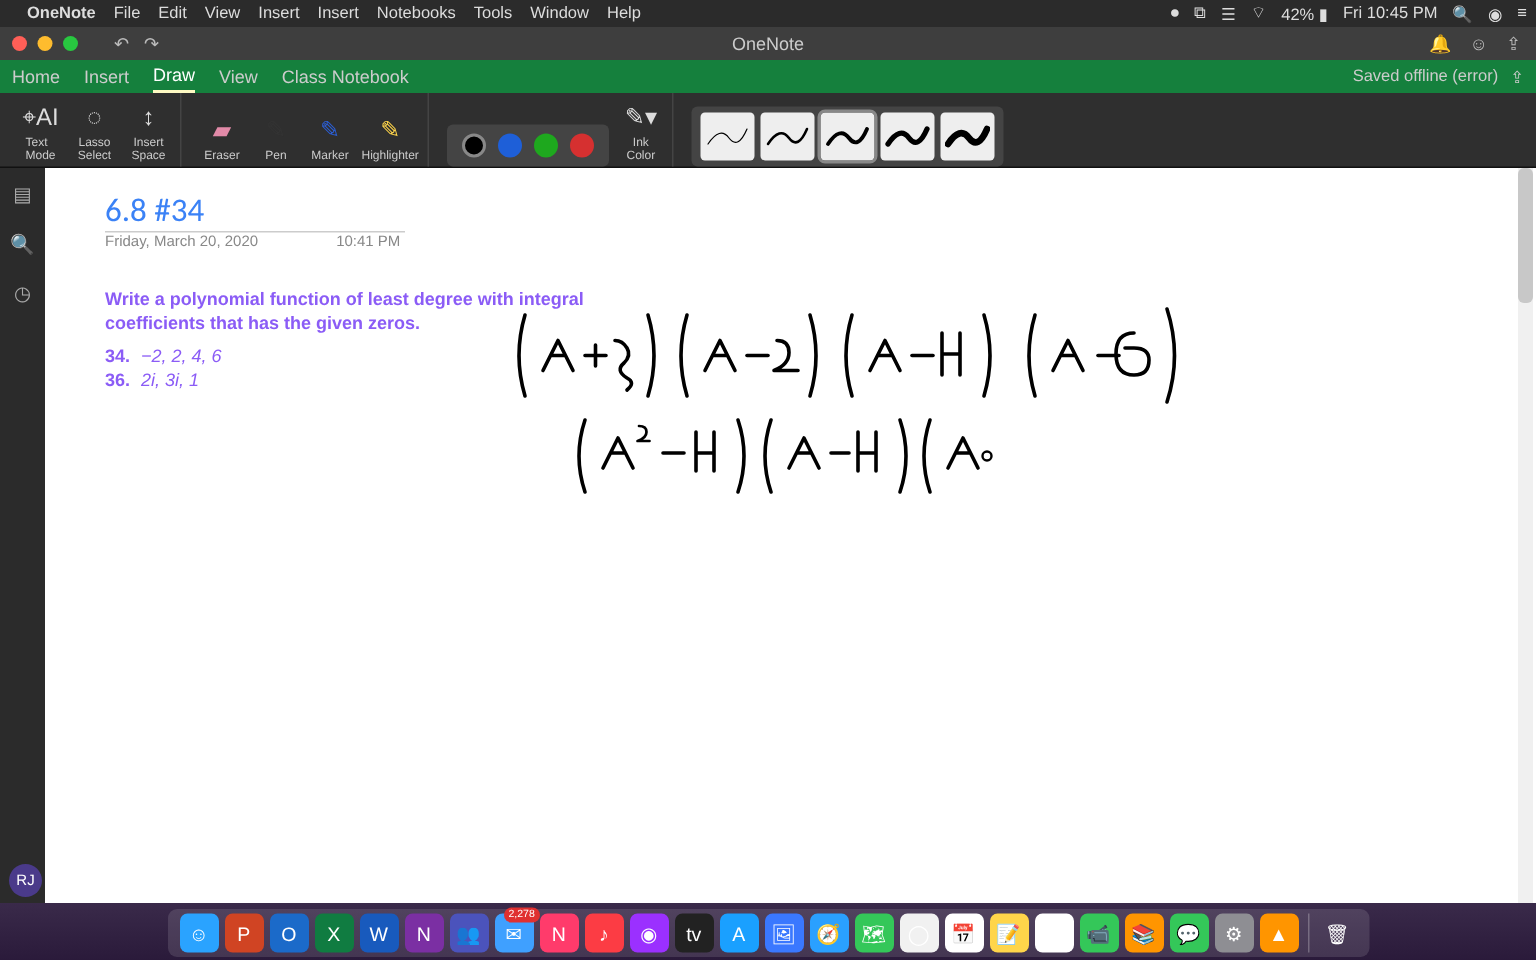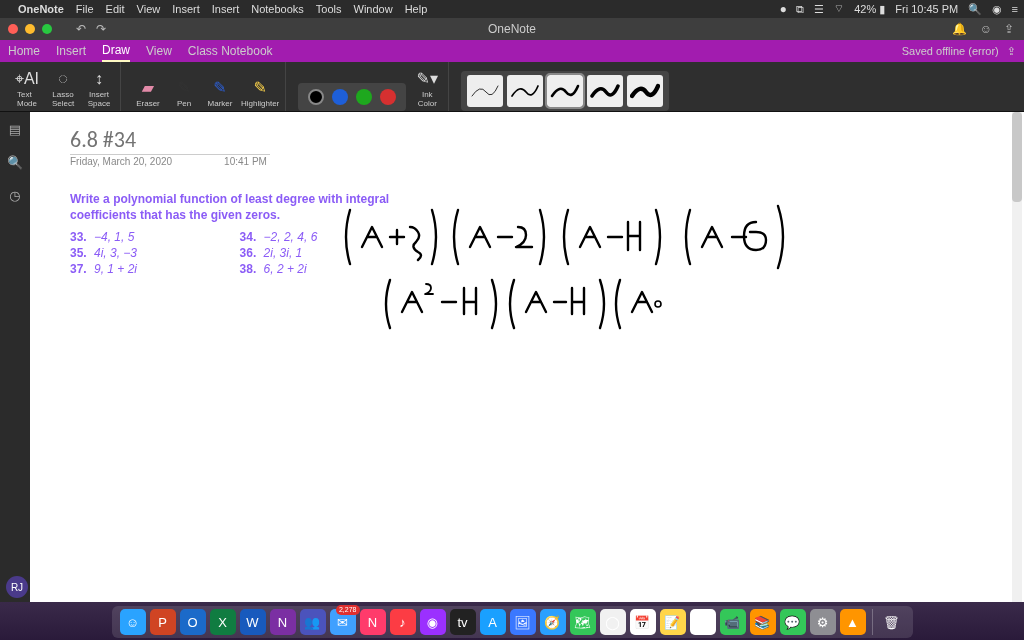--- a/index.html
+++ b/index.html
@@ -18,21 +18,21 @@
   .traffic { display: flex; gap: 7px; padding-left: 8px; }
   .traffic div { width: 10px; height: 10px; border-radius: 50%; }
   .tl-close { background: #ff5f57; }
   .tl-min   { background: #febc2e; }
   .tl-max   { background: #28c840; }
   .titlebar .hist { display: flex; gap: 10px; margin-left: 24px; color: #bbb; font-size: 12px; }
   .titlebar .wtitle { position: absolute; left: 50%; transform: translateX(-50%); color: #ccc; font-size: 12px; }
   .titlebar .right-icons { margin-left: auto; display: flex; gap: 12px; padding-right: 10px; color: #bbb; font-size: 12px; }
 
   
-  .ribbon-tabs { height: 22px; background: #a21caf; display: flex; align-items: center; padding: 0 8px; color: #ccc; font-size: 12px; gap: 16px; }
+  .ribbon-tabs { height: 22px; background: #15803d; display: flex; align-items: center; padding: 0 8px; color: #ccc; font-size: 12px; gap: 16px; }
   .ribbon-tabs .tab { padding: 3px 0; }
   .ribbon-tabs .tab.active { color: #fff; border-bottom: 2px solid #fef9c3; }
   .ribbon-tabs .save-status { margin-left: auto; color: #ccc; font-size: 11px; display: flex; align-items: center; gap: 8px; }
 
   
   .ribbon { height: 50px; background: #2f2f2f; display: flex; align-items: center; padding: 0 6px; gap: 6px; border-bottom: 1px solid #111; }
   .rgroup { display: flex; align-items: flex-end; gap: 6px; padding: 0 6px; height: 100%; border-right: 1px solid #444; }
   .rgroup:last-child { border-right: none; }
   .rbtn { display: flex; flex-direction: column; align-items: center; justify-content: flex-end; color: #ccc; font-size: 8px; gap: 2px; height: 100%; padding-bottom: 3px; min-width: 30px; }
   .rbtn .ic { font-size: 16px; color: #ddd; }
@@ -48,21 +48,21 @@
   .stroke-btn { width: 36px; height: 32px; background: #eee; border-radius: 3px; display: flex; flex-direction: column; align-items: center; justify-content: center; position: relative; }
   .stroke-btn.sel { outline: 2px solid #888; }
   .stroke-btn svg { width: 30px; height: 18px; }
   .stroke-lbl { position: absolute; bottom: -12px; color: #ccc; font-size: 7px; white-space: nowrap; }
 
   
   .workspace { display: flex; height: calc(640px - 18px - 22px - 22px - 50px - 38px); background: #fff; }
   .vstrip { width: 30px; background: #2b2b2b; display: flex; flex-direction: column; align-items: center; gap: 18px; padding-top: 10px; color: #aaa; font-size: 13px; }
   .page { flex: 1; background: #fff; position: relative; overflow: hidden; }
 
-  .page .title { position: absolute; left: 40px; top: 14px; font-size: 22px; color: #737373; font-family: "Segoe UI", Calibri, Arial; }
+  .page .title { position: absolute; left: 40px; top: 14px; font-size: 22px; color: #3b82f6; font-family: "Segoe UI", Calibri, Arial; }
   .page .meta  { position: absolute; left: 40px; top: 44px; font-size: 10px; color: #888; display: flex; gap: 52px; }
   .page .meta .date, .page .meta .time { }
   .page .title-underline { position: absolute; left: 40px; top: 42px; width: 200px; border-bottom: 1px solid #ccc; }
 
   .problem { position: absolute; left: 40px; top: 80px; width: 360px; font-family: "Times New Roman", serif; color: #8b5cf6; }
   .problem .stem { font-size: 12px; font-weight: 600; line-height: 1.3; margin-bottom: 6px; }
   .problem .stem .maintxt { font-weight: 600; }
   .problem table { width: 100%; border-collapse: collapse; font-size: 12px; }
   .problem td { padding: 1px 0; vertical-align: top; }
   .problem td.num { font-weight: 700; width: 24px; }
@@ -239,52 +239,30 @@
   <div class="page">
     <div class="title">6.8 #34</div>
     <div class="title-underline"></div>
     <div class="meta">
       <span class="date">Friday, March 20, 2020</span>
       <span class="time">10:41 PM</span>
     </div>
 
     <div class="problem">
       <div class="stem"><span class="maintxt">Write a polynomial function of least degree with integral coefficients that has the given zeros.</span></div>
-      <div class="col left">
-        <table>
-          <tbody>
-              <tr>
-                <td class="num">33.</td>
-                <td class="ans">−4, 1, 5</td>
-              </tr>
-          <tr>
-                <td class="num">35.</td>
-                <td class="ans">4i, 3, −3</td>
-              </tr>
-          <tr>
-                <td class="num">37.</td>
-                <td class="ans">9, 1 + 2i</td>
-              </tr>
-        </tbody>
-          </table>
-      </div>
       <div class="col right">
         <table>
           <tbody>
               <tr>
                 <td class="num">34.</td>
                 <td class="ans">−2, 2, 4, 6</td>
               </tr>
           <tr>
                 <td class="num">36.</td>
                 <td class="ans">2i, 3i, 1</td>
-              </tr>
-          <tr>
-                <td class="num">38.</td>
-                <td class="ans">6, 2 + 2i</td>
               </tr>
         </tbody>
           </table>
       </div>
     </div>
 
     <svg class="ink" width="640" height="160" viewBox="0 0 640 160">
       <g stroke="#000" stroke-width="2.4" fill="none" stroke-linecap="round" stroke-linejoin="round">
 
         <path d="M10 18 Q2 45 10 72"></path>

